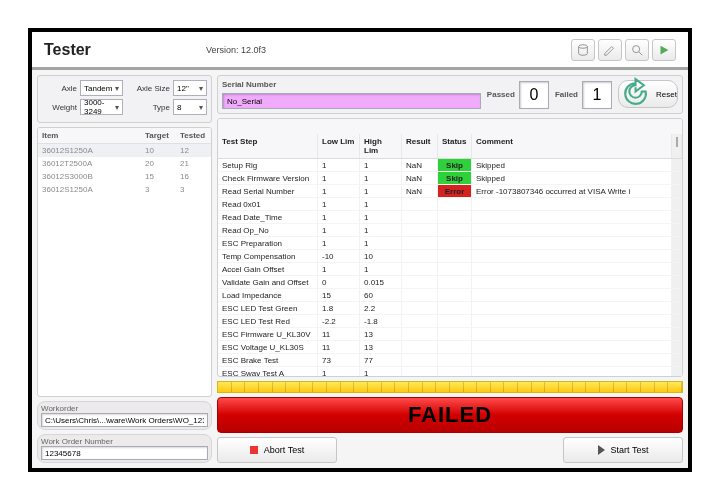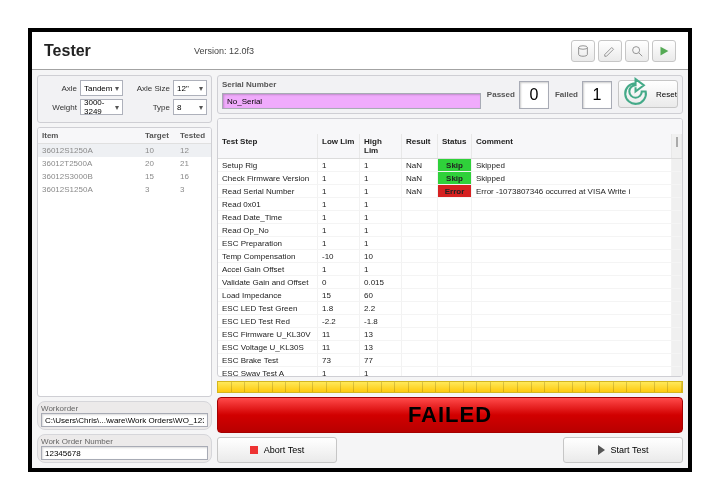--- a/index.html
+++ b/index.html
@@ -1,21 +1,21 @@
 <!DOCTYPE html>
 <html><head>
 <meta charset="utf-8">
 <style>
   * { box-sizing: border-box; }
   html, body { margin: 0; padding: 0; font-family: 'Segoe UI', Tahoma, sans-serif; font-size: 9px; background: #fff; }
   .canvas { width: 720px; height: 500px; position: relative; background: #fff; padding: 28px; }
   .frame { width: 100%; height: 100%; border: 4px solid #000; position: relative; background: #f5f5f6; display: flex; flex-direction: column; }
-  .header { height: 38px; background: #fff; display: flex; align-items: center; padding: 0 12px; border-bottom: 1px solid #a3a3a3; }
+  .header { height: 38px; background: #fff; display: flex; align-items: center; padding: 0 12px; border-bottom: 3px solid #a3a3a3; }
   .title { font-size: 16px; font-weight: 600; color: #222; width: 150px; }
-  .version { font-size: 9px; color: #444; }
+  .version { font-size: 9px; color: #444; margin-left: 12px; }
   .header-tools { margin-left: auto; display: flex; gap: 3px; }
   .tool-btn { width: 24px; height: 22px; border: 1px solid #c6c6c6; border-radius: 3px; background: linear-gradient(#fff,#eaeaea); display:flex; align-items:center; justify-content:center; cursor:pointer; }
   .tool-btn svg { width:14px; height:14px; }
   .body { flex:1; display:flex; gap:5px; padding:5px; overflow:hidden; }
   .panel { background:#f2f2f4; border:1px solid #cfcfd4; border-radius:3px; padding:4px; }
   .left { width:175px; display:flex; flex-direction:column; gap:4px; }
   .formrow { display:flex; align-items:center; gap:3px; margin-bottom:3px; }
   .formrow label { width:35px; text-align:right; font-size:8px; color:#333; }
   .combo { flex:1; height:16px; border:1px solid #aeb1bb; background:#fff; font-size:8px; padding:0 3px; display:flex; align-items:center; justify-content:space-between; cursor:pointer;}
   .combo .chev { font-size:8px; color:#555; }
@@ -29,21 +29,21 @@
   .fieldblock .lbl { font-size:8px; color:#666; }
   .fieldblock .inp { width:100%; height:14px; border:1px solid #a8abb5; background:#fff; font-size:8px; padding:0 3px; box-shadow: inset 1px 1px 2px rgba(0,0,0,.15);}
   .right { flex:1; display:flex; flex-direction:column; gap:4px; overflow:hidden;}
   .topband { display:flex; gap:6px; }
   .serialbox { flex:1; display:flex; flex-direction:column;}
   .serialbox .lbl{ font-size:8px; color:#555; font-weight:600; margin-bottom:4px;}
   .serialbox .inp { height:16px; border:1px solid #a8abb5; background:#f0abfc; font-size:8px; padding:0 4px; box-shadow: inset 1px 1px 2px rgba(0,0,0,.2);}
   .count { display:flex; align-items:center; gap:4px;}
   .count .lbl{ font-size:8px; color:#555; font-weight:600;}
   .count .num { width:30px; height:28px; border:1px solid #a8abb5; background:#fff; display:flex; align-items:center; justify-content:center; font-size:16px; box-shadow: inset 1px 1px 2px rgba(0,0,0,.2);}
-  .resetbtn { width:60px; height:28px; border:1px solid #c6c6c6; border-radius:3px; background:linear-gradient(#fff,#eaeaea); display:flex; align-items:center; justify-content:center; gap:4px; font-size:8px; cursor:pointer;}
+  .resetbtn { width:60px; height:28px; border:1px solid #c6c6c6; border-radius:10px; background:linear-gradient(#fff,#eaeaea); display:flex; align-items:center; justify-content:center; gap:4px; font-size:8px; cursor:pointer;}
   .grid { flex:1; background:#fff; border:1px solid #cfcfd4; display:flex; flex-direction:column; overflow:hidden;}
   .g-head, .g-row { display:grid; grid-template-columns: 100px 42px 42px 36px 34px 1fr 10px; }
   .g-head { background:#f7f7f9; border-bottom:1px solid #dcdcdc; }
   .g-head > div { padding:3px 4px; font-size:8px; font-weight:700; color:#222; border-right:1px solid #e8e8e8;margin-top:15px;}
   .g-body { overflow:hidden; }
   .g-row > div { padding:1.5px 4px; font-size:8px; color:#222; border-right:1px solid #f2f2f2; border-bottom:1px solid #f4f4f4; white-space:nowrap; overflow:hidden;}
   .status-skip { background:#2fd13a; color:#000; font-weight:600; text-align:center;}
   .status-error { background:#d62121; color:#fff; font-weight:600; text-align:center;}
   .scroll-gutter { background:#f0f0f0; }
   .scroll-thumb { width:100%; height:10px; background:#c5c5c5; border:1px solid #aaa;}

